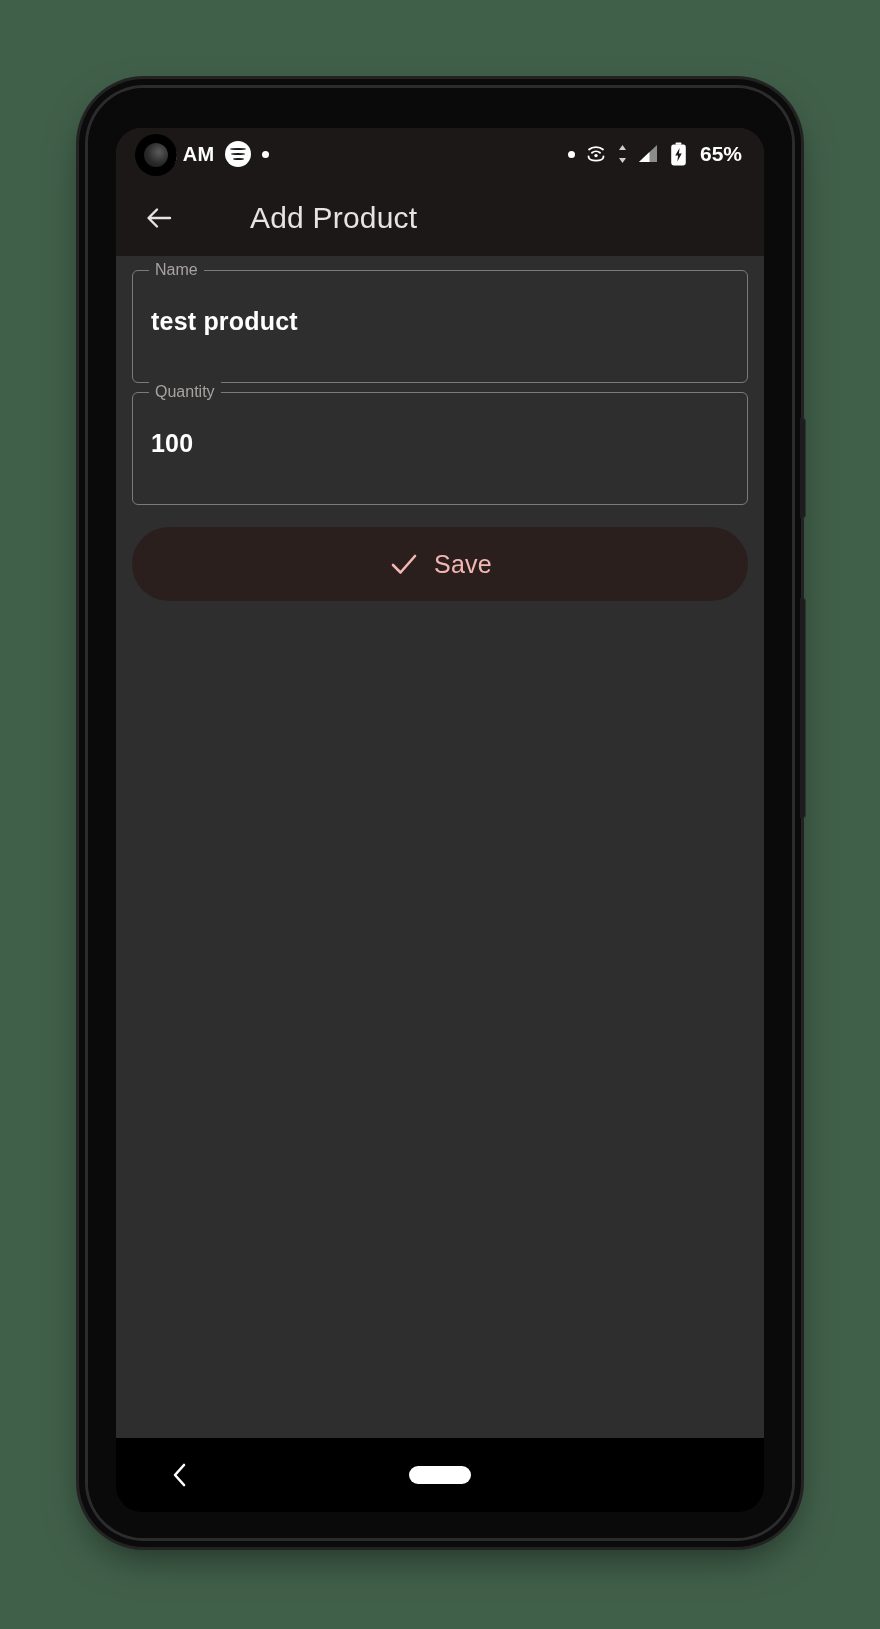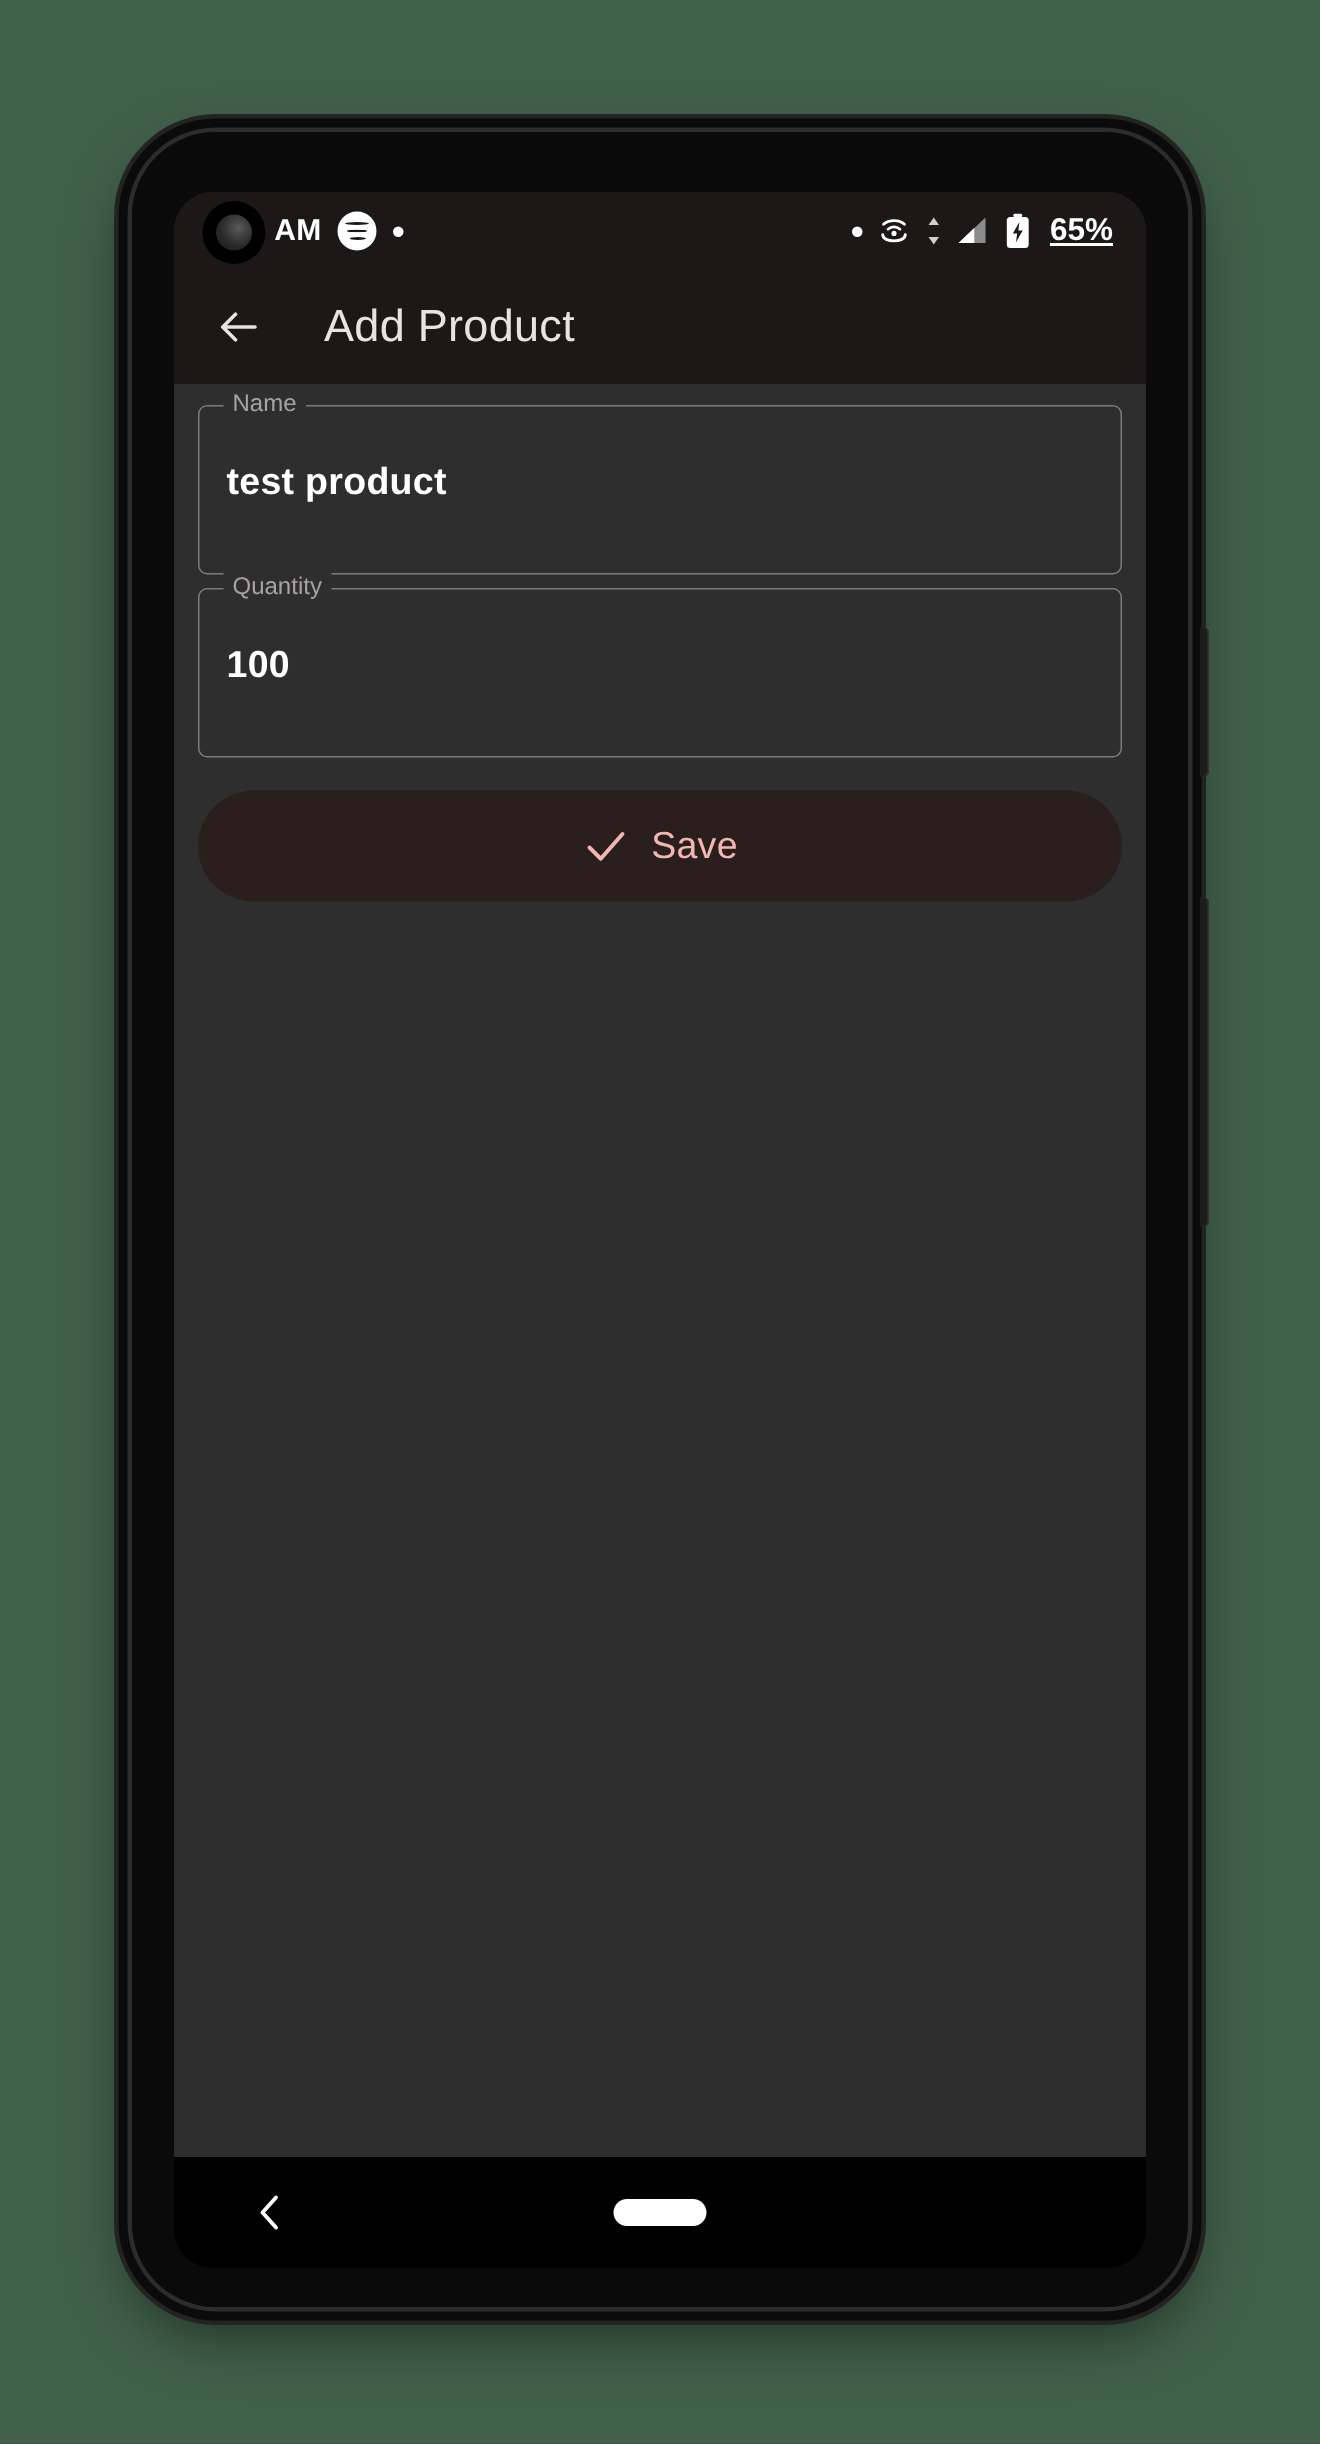--- a/index.html
+++ b/index.html
@@ -123,30 +123,31 @@
   #status-right {
     margin-left: auto;
     display: flex;
     align-items: center;
     gap: 9px;
   }
   .wifi-call-icon { width: 24px; height: 22px; flex: none; }
   .updown-icon    { width: 11px; height: 22px; flex: none; }
   .signal-icon    { width: 24px; height: 20px; flex: none; }
   .battery-icon   { width: 17px; height: 24px; flex: none; }
-  #battery-pct { font-size: 21px; margin-left: 4px; text-decoration: underline; }
+  #battery-pct { font-size: 21px; margin-left: 4px; }
 
   
   #app-bar {
     height: 76px;
     background: #1b1817;
     display: flex;
     align-items: center;
     padding-left: 26px;
     box-sizing: border-box;
+    gap: 34px;
   }
   #back-arrow {
     width: 34px; height: 34px;
     flex: none;
     cursor: pointer;
   }
   #app-title {
     margin-left: 40px;
     color: #e8e2e0;
     font-size: 30px;

